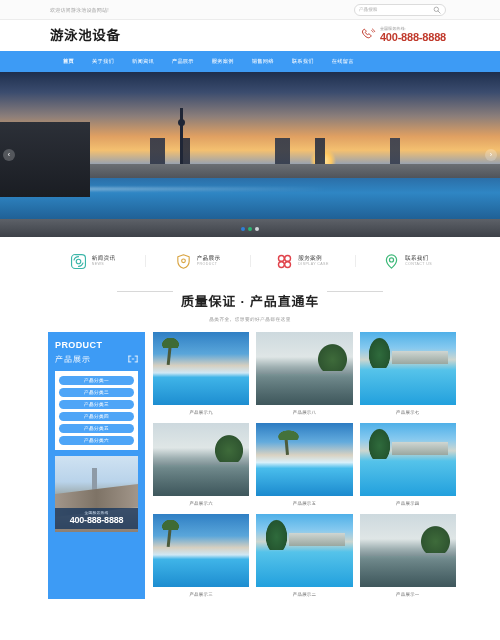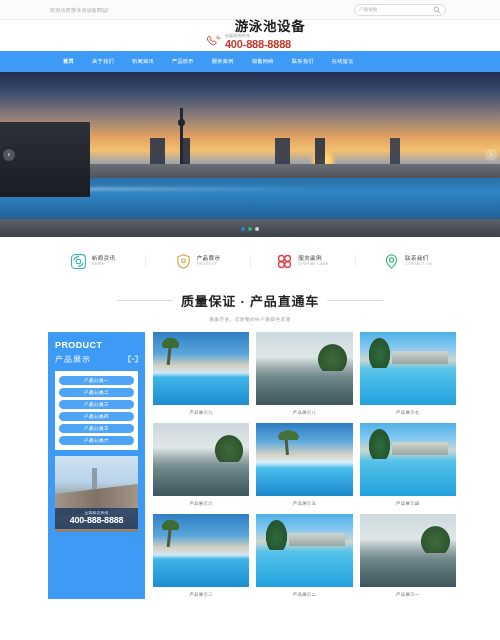--- a/index.html
+++ b/index.html
@@ -44,21 +44,20 @@
     cursor: pointer; display: flex; align-items: center; justify-content: center;
     padding: 0;
   }
   .search-btn svg { display: block; }
 
   
   .header {
     height: 31px; background: #ffffff;
     display: flex; align-items: center;
     padding: 0 10px 0 50px;
-    flex-direction: column;
   }
   .logo {
     font-size: 13.5px; font-weight: 700; color: #1b1b1b;
     letter-spacing: .6px; flex: 1; line-height: 1;
   }
   .hdr-phone { display: flex; align-items: center; gap: 4px; margin-right: 44px; }
   .hdr-phone-icon { width: 16px; height: 16px; display: block; }
   .hdr-phone-txt { line-height: 1.15; }
   .hdr-phone-label { font-size: 4px; color: #9d9d9d; letter-spacing: .1px; display: block; }
   .hdr-phone-num {
@@ -163,21 +162,21 @@
     width: 1px; height: 76%; background: #ededed;
   }
   .feature-icon { width: 17px; height: 17px; flex: none; }
   .feature-txt { line-height: 1.35; }
   .feature-cn { font-size: 5.6px; color: #3e3e3e; display: block; letter-spacing: .3px; }
   .feature-en { font-size: 3.6px; color: #b0b0b0; display: block; letter-spacing: .4px; }
 
   
   .sec-title-wrap { text-align: center; padding: 6px 0 10px; }
   .sec-title-row {
-    display: flex; align-items: center; justify-content: center; gap: 8px;
+    display: flex; align-items: flex-start; justify-content: center; gap: 8px;
   }
   .sec-line { width: 56px; height: 1px; background: #d8d8d8; }
   .sec-title {
     font-size: 13px; font-weight: 700; color: #232323; letter-spacing: .8px;
     white-space: nowrap;
   }
   .sec-sub { font-size: 4.6px; color: #9e9e9e; margin-top: 6px; letter-spacing: .5px; }
 
   
   .main { display: flex; padding: 0 44px 0 48px; gap: 8px; }

